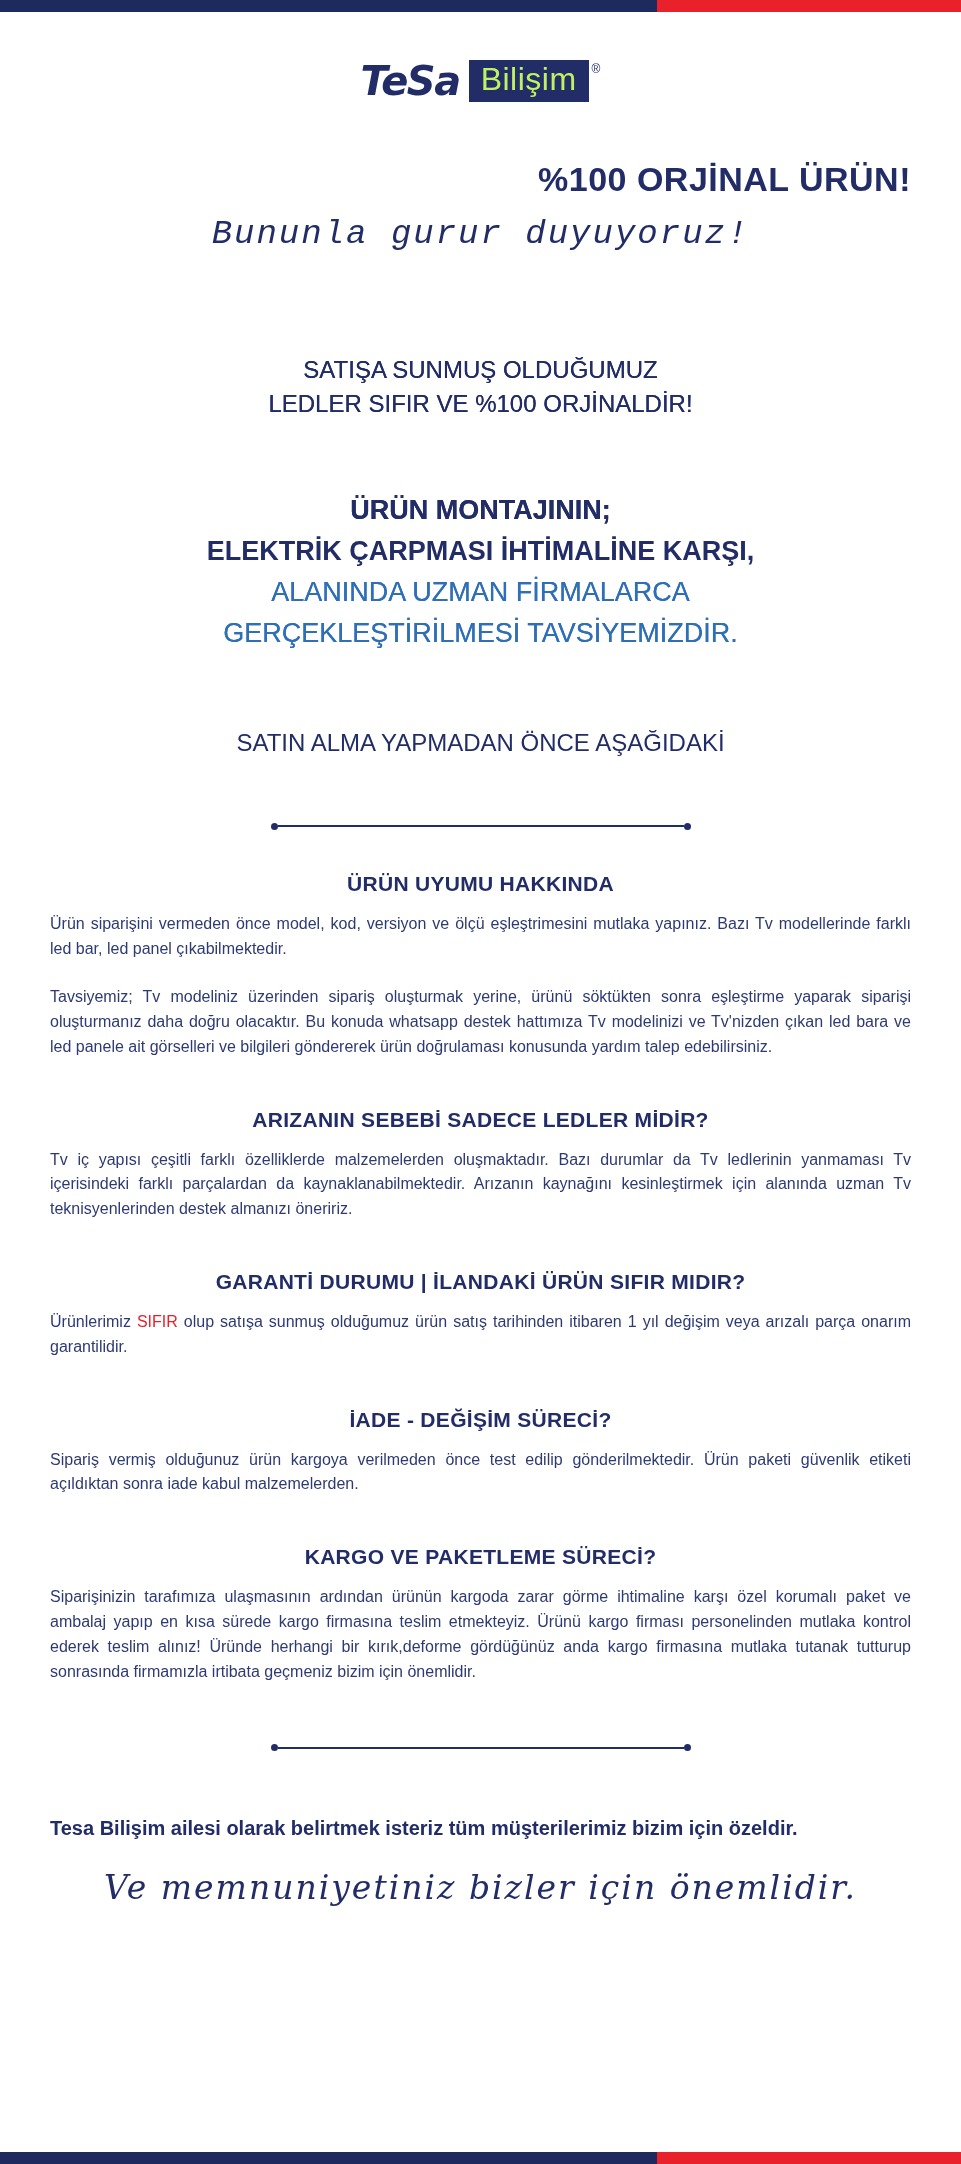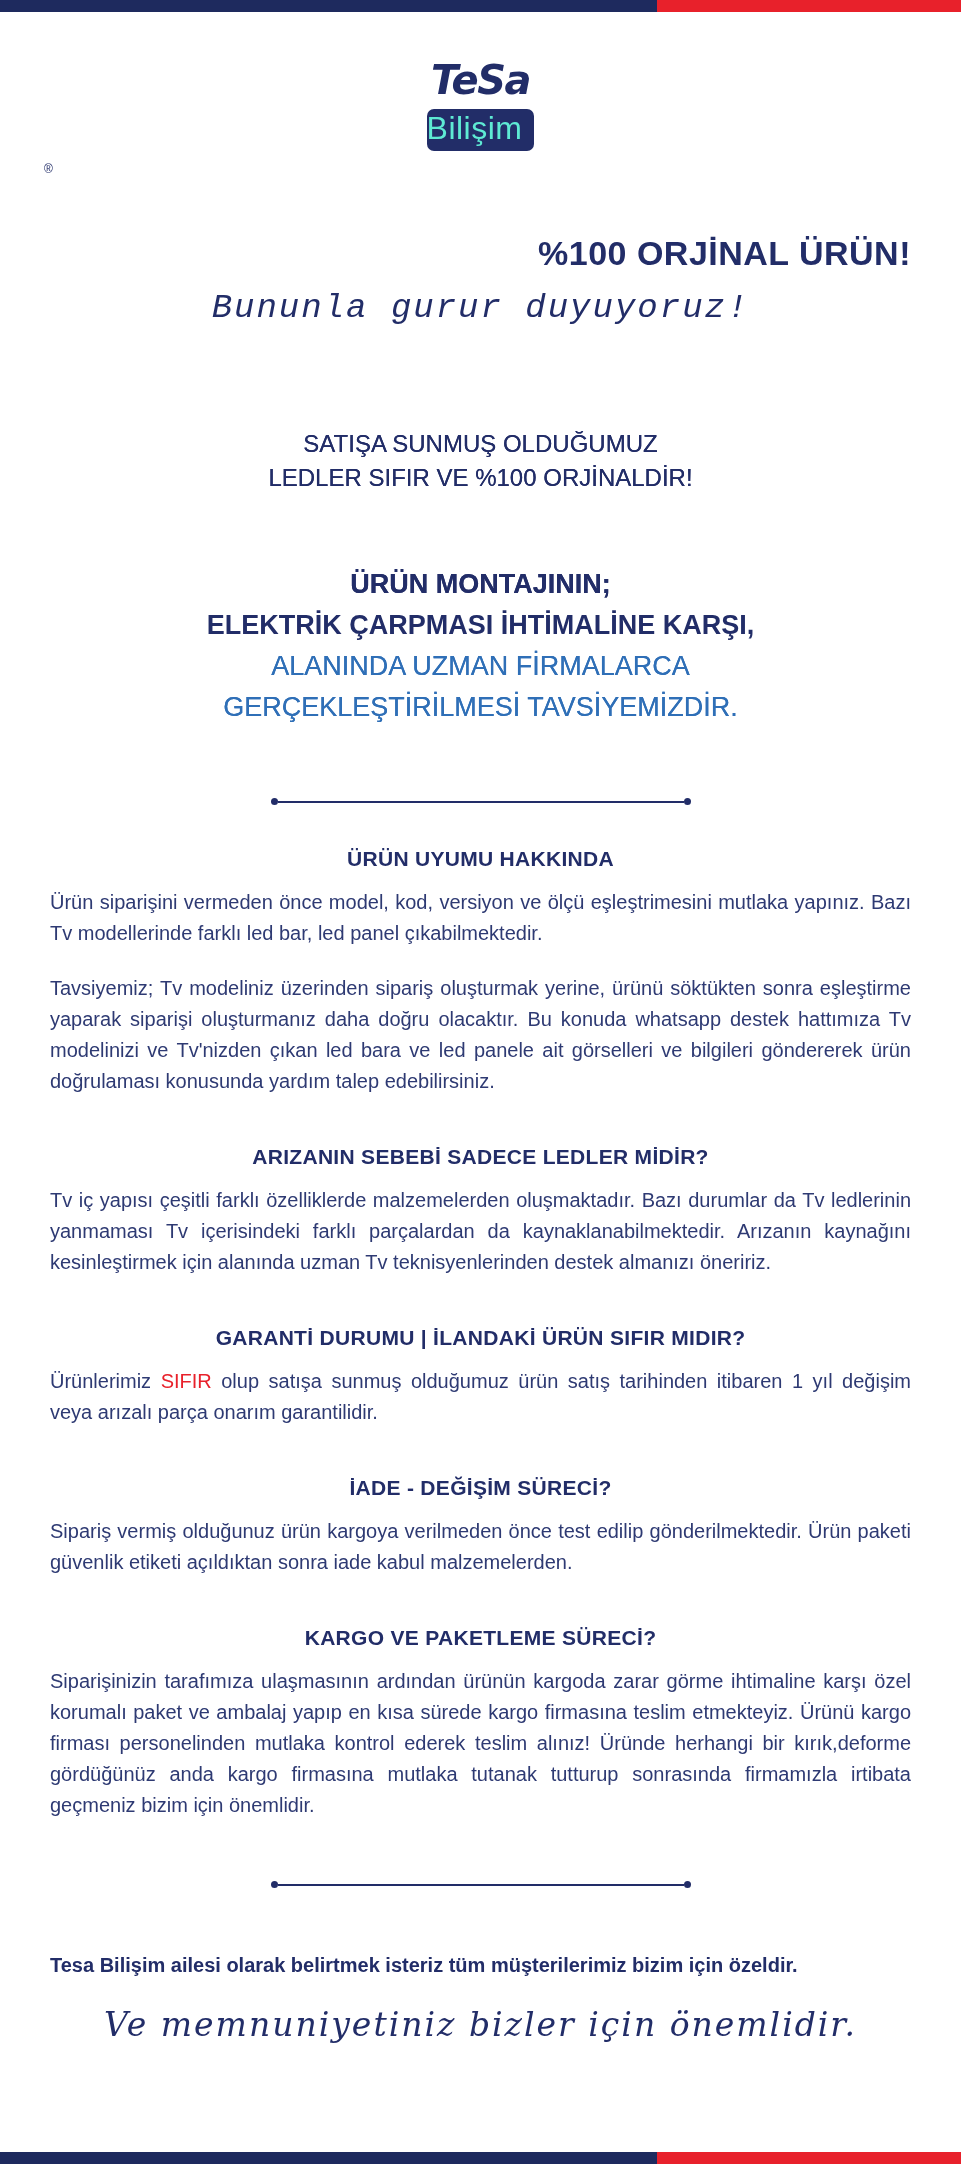--- a/index.html
+++ b/index.html
@@ -13,28 +13,28 @@
   }
   
   .accent-bar { display:flex; width:100%; height:12px; }
   .accent-bar .seg-navy { flex:0 0 68.4%; background: var(--bar-navy, #1e2a5e); }
   .accent-bar .seg-red  { flex:1 1 auto;  background: var(--red, #e8212b); }
   .accent-bar.bottom { position:absolute; left:0; bottom:0; }
 
   .content { padding: 0 50px; text-align:center; }
 
   
-  .logo-row { margin-top:48px; display:flex; align-items:center; justify-content:center; gap:9px;flex-direction:column; }
+  .logo-row { margin-top:48px; display:flex; align-items:center; justify-content:center; gap:9px; }
   .logo-tesa {
     font-family:"DejaVu Sans", sans-serif; font-style:italic; font-weight:700;
     font-size:40px; letter-spacing:-1.5px; color: var(--navy, #222d68); line-height:1;
   }
   .logo-box {
-    background: var(--navy, #222d68); color:#5eead4; display:inline-block;
-    padding: 3px 12px 7px 0; line-height:1; position:relative;border-radius:7px;
+    background: var(--navy, #222d68); color:#bef264; display:inline-block;
+    padding: 3px 12px 7px 12px; line-height:1; position:relative;
   }
   .logo-box-text { font-size:32px; font-weight:400; letter-spacing:0.5px; }
   .logo-reg { color: var(--navy, #222d68); font-size:12px; align-self:flex-start; margin-left:-6px; margin-top:2px; }
 
   
   .hero-title {
     margin-top:58px; font-size:34px; font-weight:700; letter-spacing:0.5px;
     color: var(--navy, #222d68);
     text-align: right;
   }
@@ -61,21 +61,21 @@
   .divider .line { flex:1 1 auto; height:2px; background: var(--navy, #222d68); }
 
   
   section.info h2 {
     font-size:21px; font-weight:700; letter-spacing:0.3px;
     color: var(--navy, #222d68); text-align:center;
   }
   section.info { margin-top:48px; }
   section.info.first { margin-top:42px; }
   section.info p {
-    margin-top:16px; font-size:20px; line-height:1.55;
+    margin-top:16px; font-size:16px; line-height:1.55;
     text-align:justify; color: var(--body-text, #2e3a73);
   }
   section.info p + p { margin-top:24px; }
 
   
   .closing-bold {
     margin-top:66px; font-size:20px; font-weight:700; text-align:left;
     color: var(--navy, #222d68);
   }
   .closing-script { margin-top:28px; font-size:33px; }
@@ -108,20 +108,21 @@
   </div>
 
   <div class="montaj">
     <div class="m-navy semi">ÜRÜN MONTAJININ;</div>
     <div class="m-bold">ELEKTRİK ÇARPMASI İHTİMALİNE KARŞI,</div>
     <div class="m-blue semi">ALANINDA UZMAN FİRMALARCA</div>
     <div class="m-blue semi">GERÇEKLEŞTİRİLMESİ TAVSİYEMİZDİR.</div>
   </div>
 
   <div class="notice">
+    <div>SATIN ALMA YAPMADAN ÖNCE AŞAĞIDAKİ</div>
   </div>
 
   <div class="divider">
     <span class="dot"></span>
     <span class="line"></span>
     <span class="dot"></span>
   </div>
 
   <section class="info first">
     <h2>ÜRÜN UYUMU HAKKINDA</h2>

